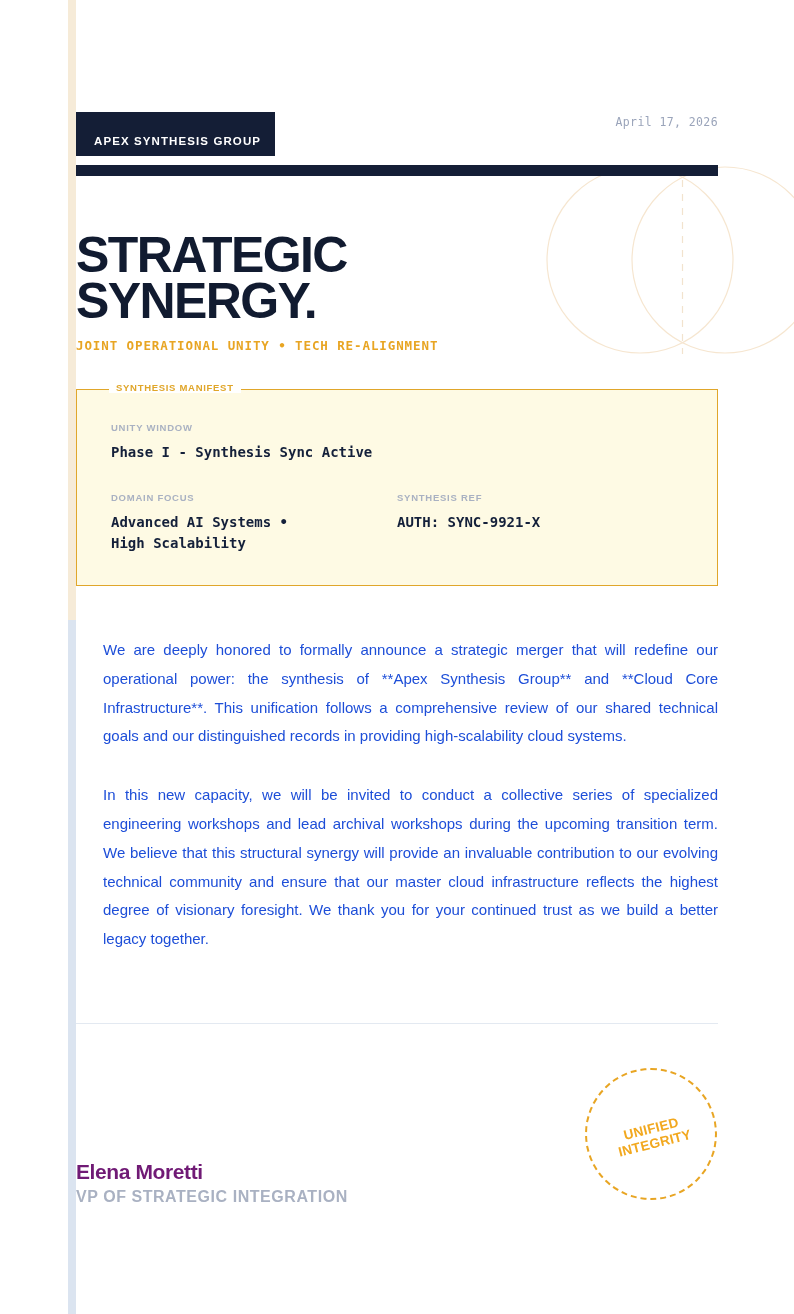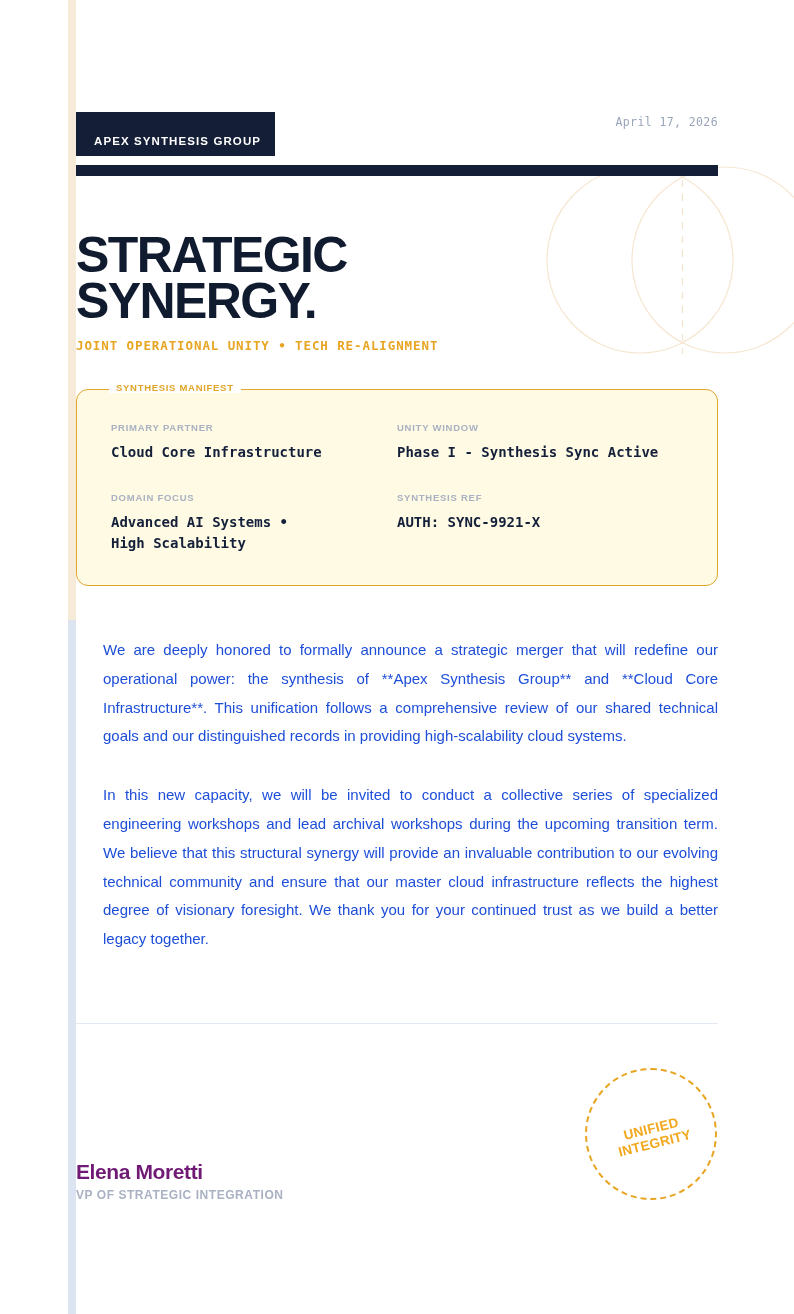--- a/index.html
+++ b/index.html
@@ -123,21 +123,21 @@
   }
 
   
   #manifest-card {
     position: absolute;
     left: 76px;
     top: 389px;
     width: 642px;
     box-sizing: border-box;
     border: 1.5px solid #E0A62A;
-    border-radius: 12px;
+    border-radius: 0;
     background: #FEFAE4;
     padding: 32px 34px 30px 34px;
   }
   #manifest-legend {
     position: absolute;
     left: 32px;
     top: -7px;
     background: #ffffff;
     padding: 0 7px;
     font-size: 9.5px;
@@ -210,21 +210,21 @@
   }
   #signer-name {
     margin: 0;
     font-size: 21px;
     font-weight: 800;
     letter-spacing: -0.4px;
     color: #701a75;
   }
   #signer-role {
     margin: 4px 0 0 0;
-    font-size: 12px;
+    font-size: 16px;
     font-weight: 700;
     letter-spacing: 0.55px;
     color: #A9B1C2;
     text-transform: uppercase;
   }
 
   
   #integrity-stamp {
     position: absolute;
     left: 585px;
@@ -279,24 +279,20 @@
     <h1 id="headline">STRATEGIC
 SYNERGY.</h1>
     <p id="subtitle">JOINT OPERATIONAL UNITY • TECH RE-ALIGNMENT</p>
   </div>
 
   <div id="manifest-card">
     <div id="manifest-legend">SYNTHESIS MANIFEST</div>
 
     <div class="manifest-row">
       <div class="manifest-cell">
-        <div class="manifest-label">PRIMARY PARTNER</div>
-        <div class="manifest-value">Cloud Core Infrastructure</div>
-      </div>
-      <div class="manifest-cell">
         <div class="manifest-label">UNITY WINDOW</div>
         <div class="manifest-value">Phase I - Synthesis Sync Active</div>
       </div>
     </div>
 
     <div class="manifest-row">
       <div class="manifest-cell">
         <div class="manifest-label">DOMAIN FOCUS</div>
         <div class="manifest-value">Advanced AI Systems •
 High Scalability</div>

